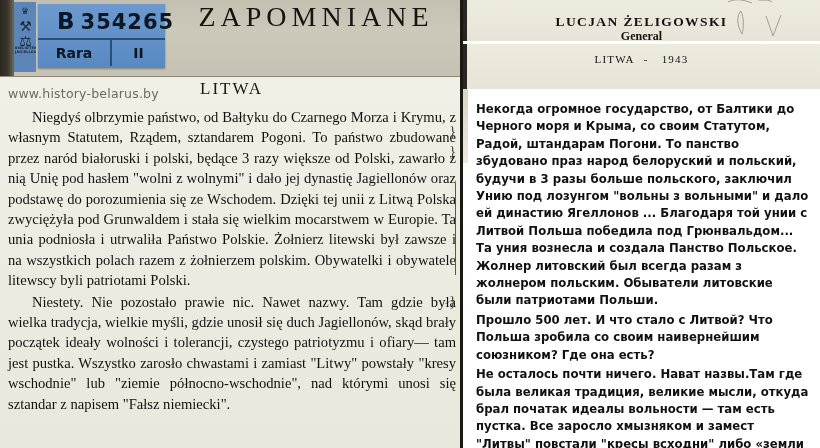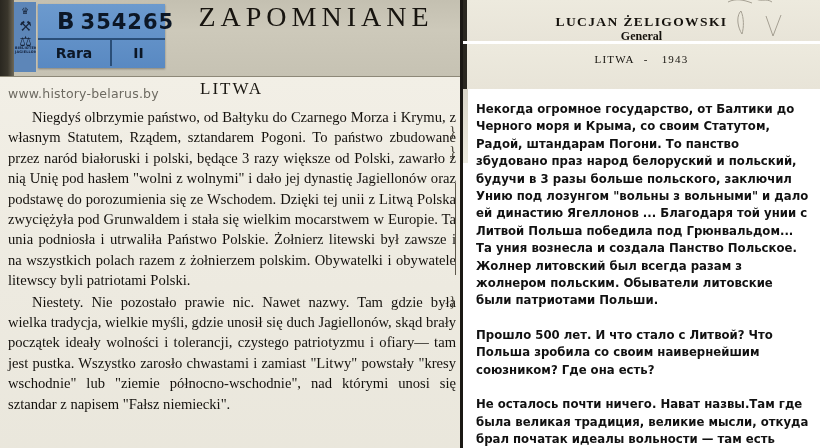--- a/index.html
+++ b/index.html
@@ -180,21 +180,21 @@
     font-size:11.7px;line-height:17.4px;
     color:#111111;font-weight:bold;
     background:#ffffff;
     height:347px;box-sizing:border-box;
   }
   .ru-body:before{
     content:"";position:absolute;left:0;top:0;width:5px;height:74px;
     background:linear-gradient(180deg,#d8d4c8,#eceadf);
   }
   .ru-body p{margin:0;}
-  .ru-body p.gap{margin-top:17px;}
+  .ru-body p.gap{margin-top:2px;}
 </style>
 </head>
 <body>
 
 <div class="page">
 
   <div class="left-scan">
 
     <div class="left-top">
 

